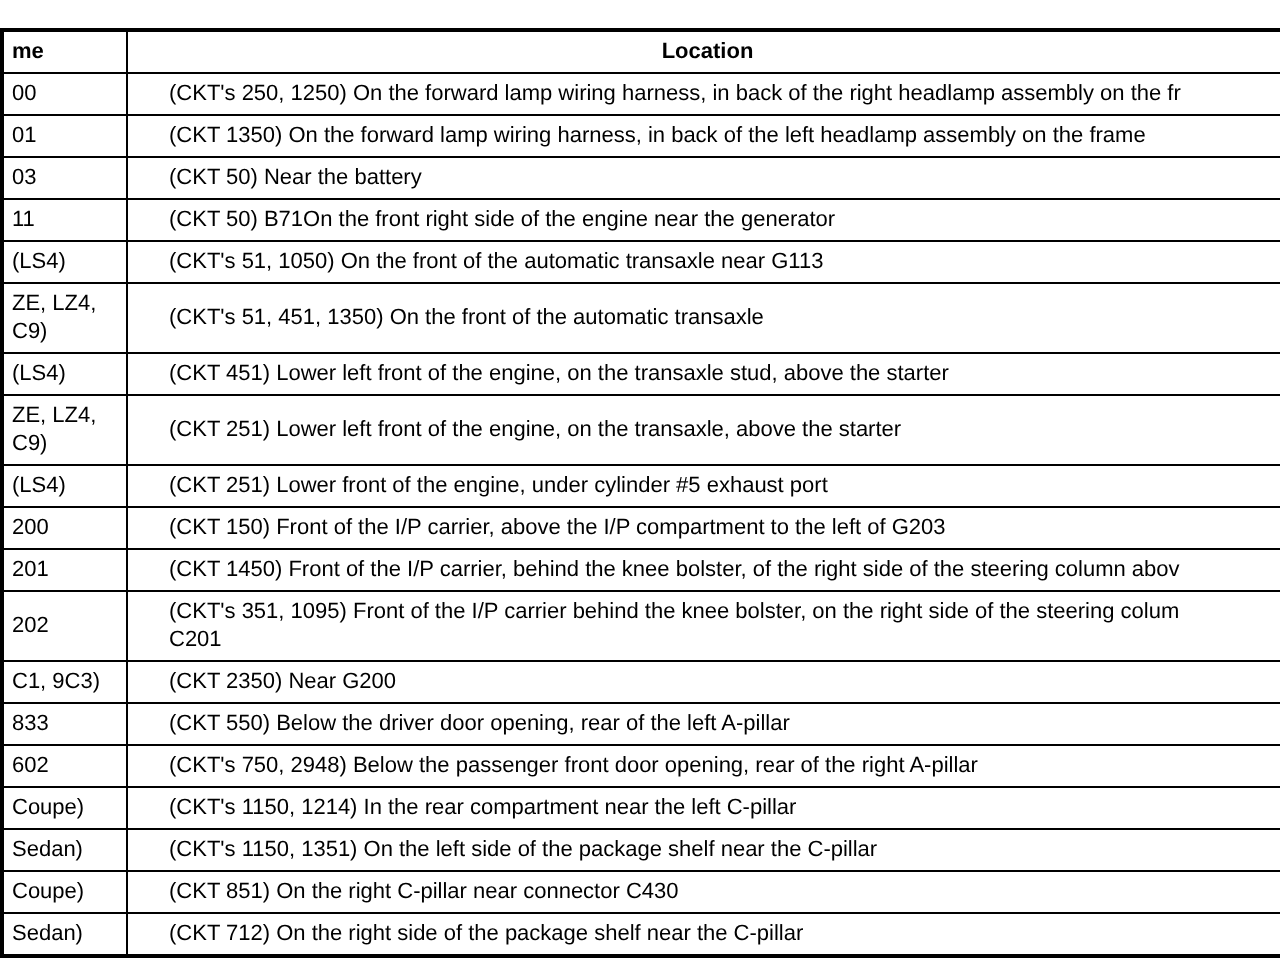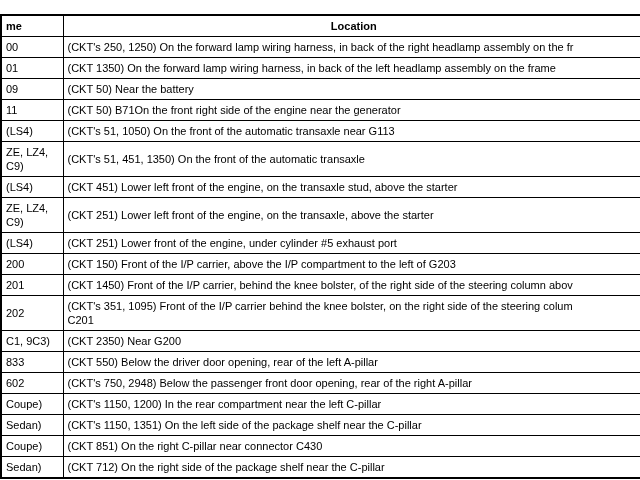--- a/index.html
+++ b/index.html
@@ -52,20 +52,21 @@
     white-space: nowrap;
     overflow: hidden;
   }
   th.name-h { border-left: none; }
   td.loc-cell {
     overflow: hidden;
   }
   td.loc-cell .clip {
     white-space: nowrap;
     overflow: hidden;
+    margin-left: 17px;
   }
 </style>
 </head>
 <body>
 
 <div class="page">
   <table class="grounds">
     <colgroup>
       <col class="c-name">
       <col class="c-loc">
@@ -89,21 +90,21 @@
         <tr>
           <td class="name-cell">
             <div>01</div>
           </td>
           <td class="loc-cell">
             <div class="clip">(CKT 1350) On the forward lamp wiring harness, in back of the left headlamp assembly on the frame</div>
           </td>
         </tr>
         <tr>
           <td class="name-cell">
-            <div>09</div>
+            <div>03</div>
           </td>
           <td class="loc-cell">
             <div class="clip">(CKT 50) Near the battery</div>
           </td>
         </tr>
         <tr>
           <td class="name-cell">
             <div>11</div>
           </td>
           <td class="loc-cell">
@@ -199,21 +200,21 @@
           </td>
           <td class="loc-cell">
             <div class="clip">(CKT's 750, 2948) Below the passenger front door opening, rear of the right A-pillar</div>
           </td>
         </tr>
         <tr>
           <td class="name-cell">
             <div>Coupe)</div>
           </td>
           <td class="loc-cell">
-            <div class="clip">(CKT's 1150, 1200) In the rear compartment near the left C-pillar</div>
+            <div class="clip">(CKT's 1150, 1214) In the rear compartment near the left C-pillar</div>
           </td>
         </tr>
         <tr>
           <td class="name-cell">
             <div>Sedan)</div>
           </td>
           <td class="loc-cell">
             <div class="clip">(CKT's 1150, 1351) On the left side of the package shelf near the C-pillar</div>
           </td>
         </tr>

